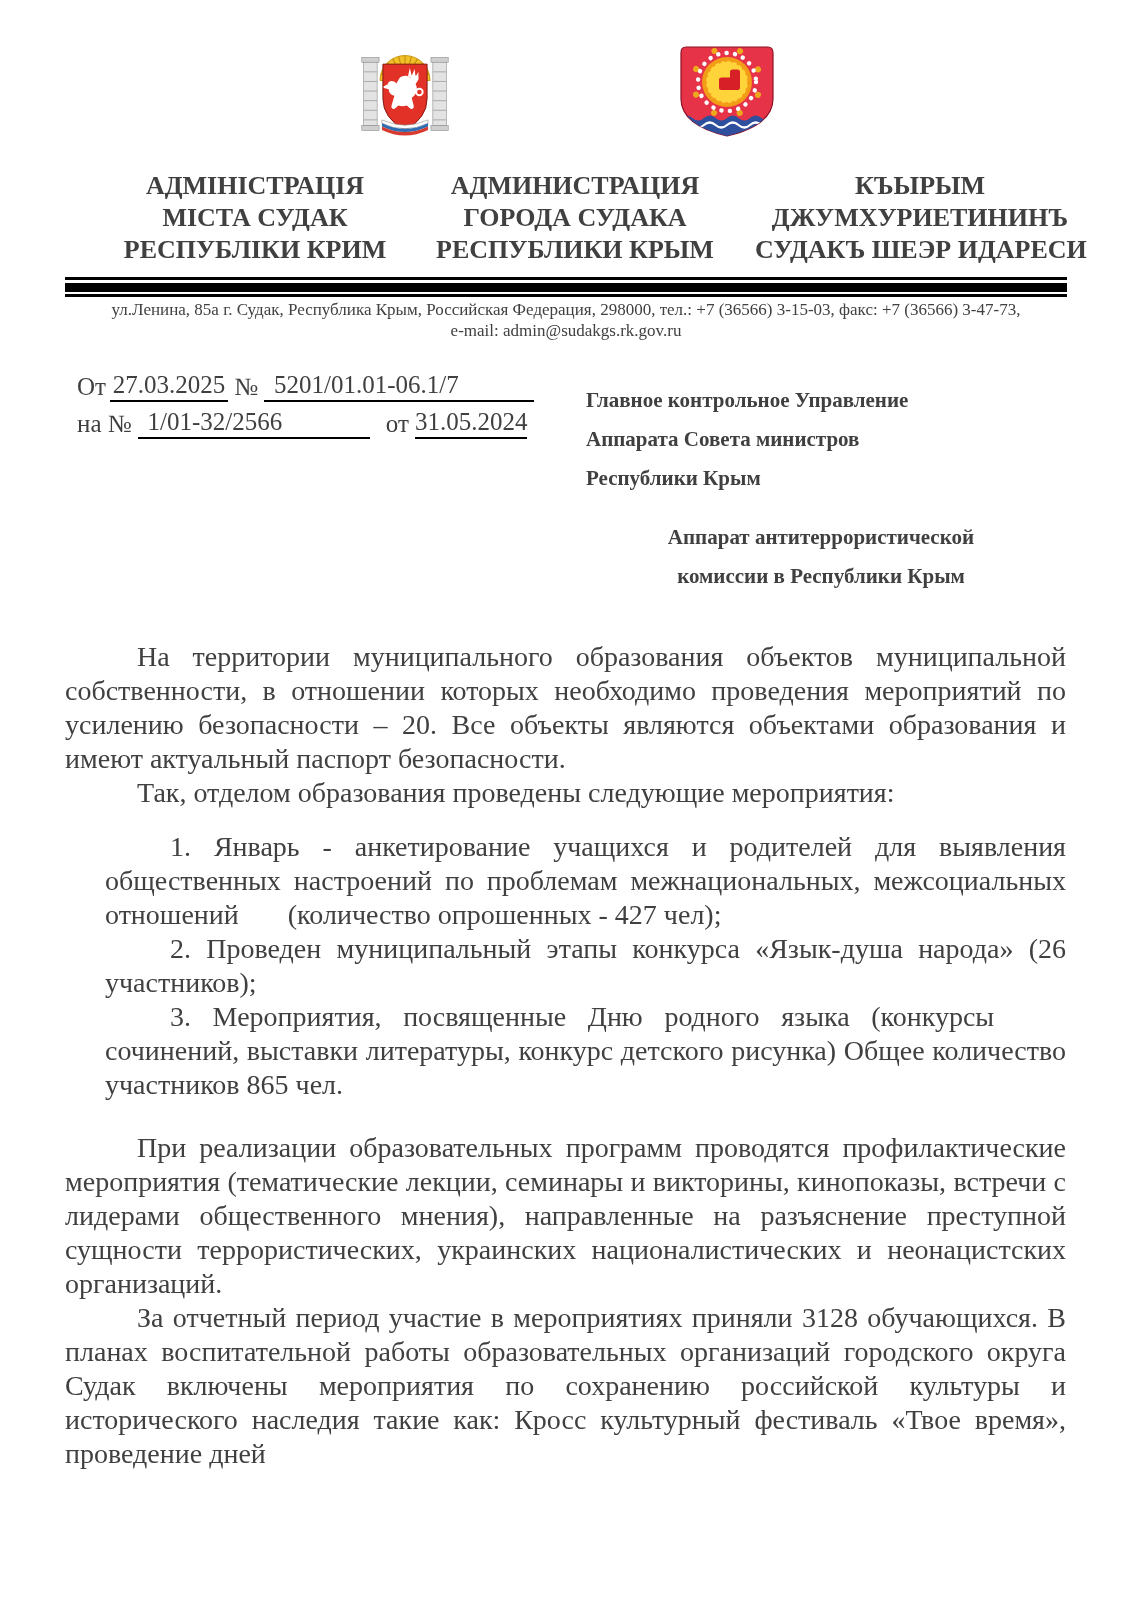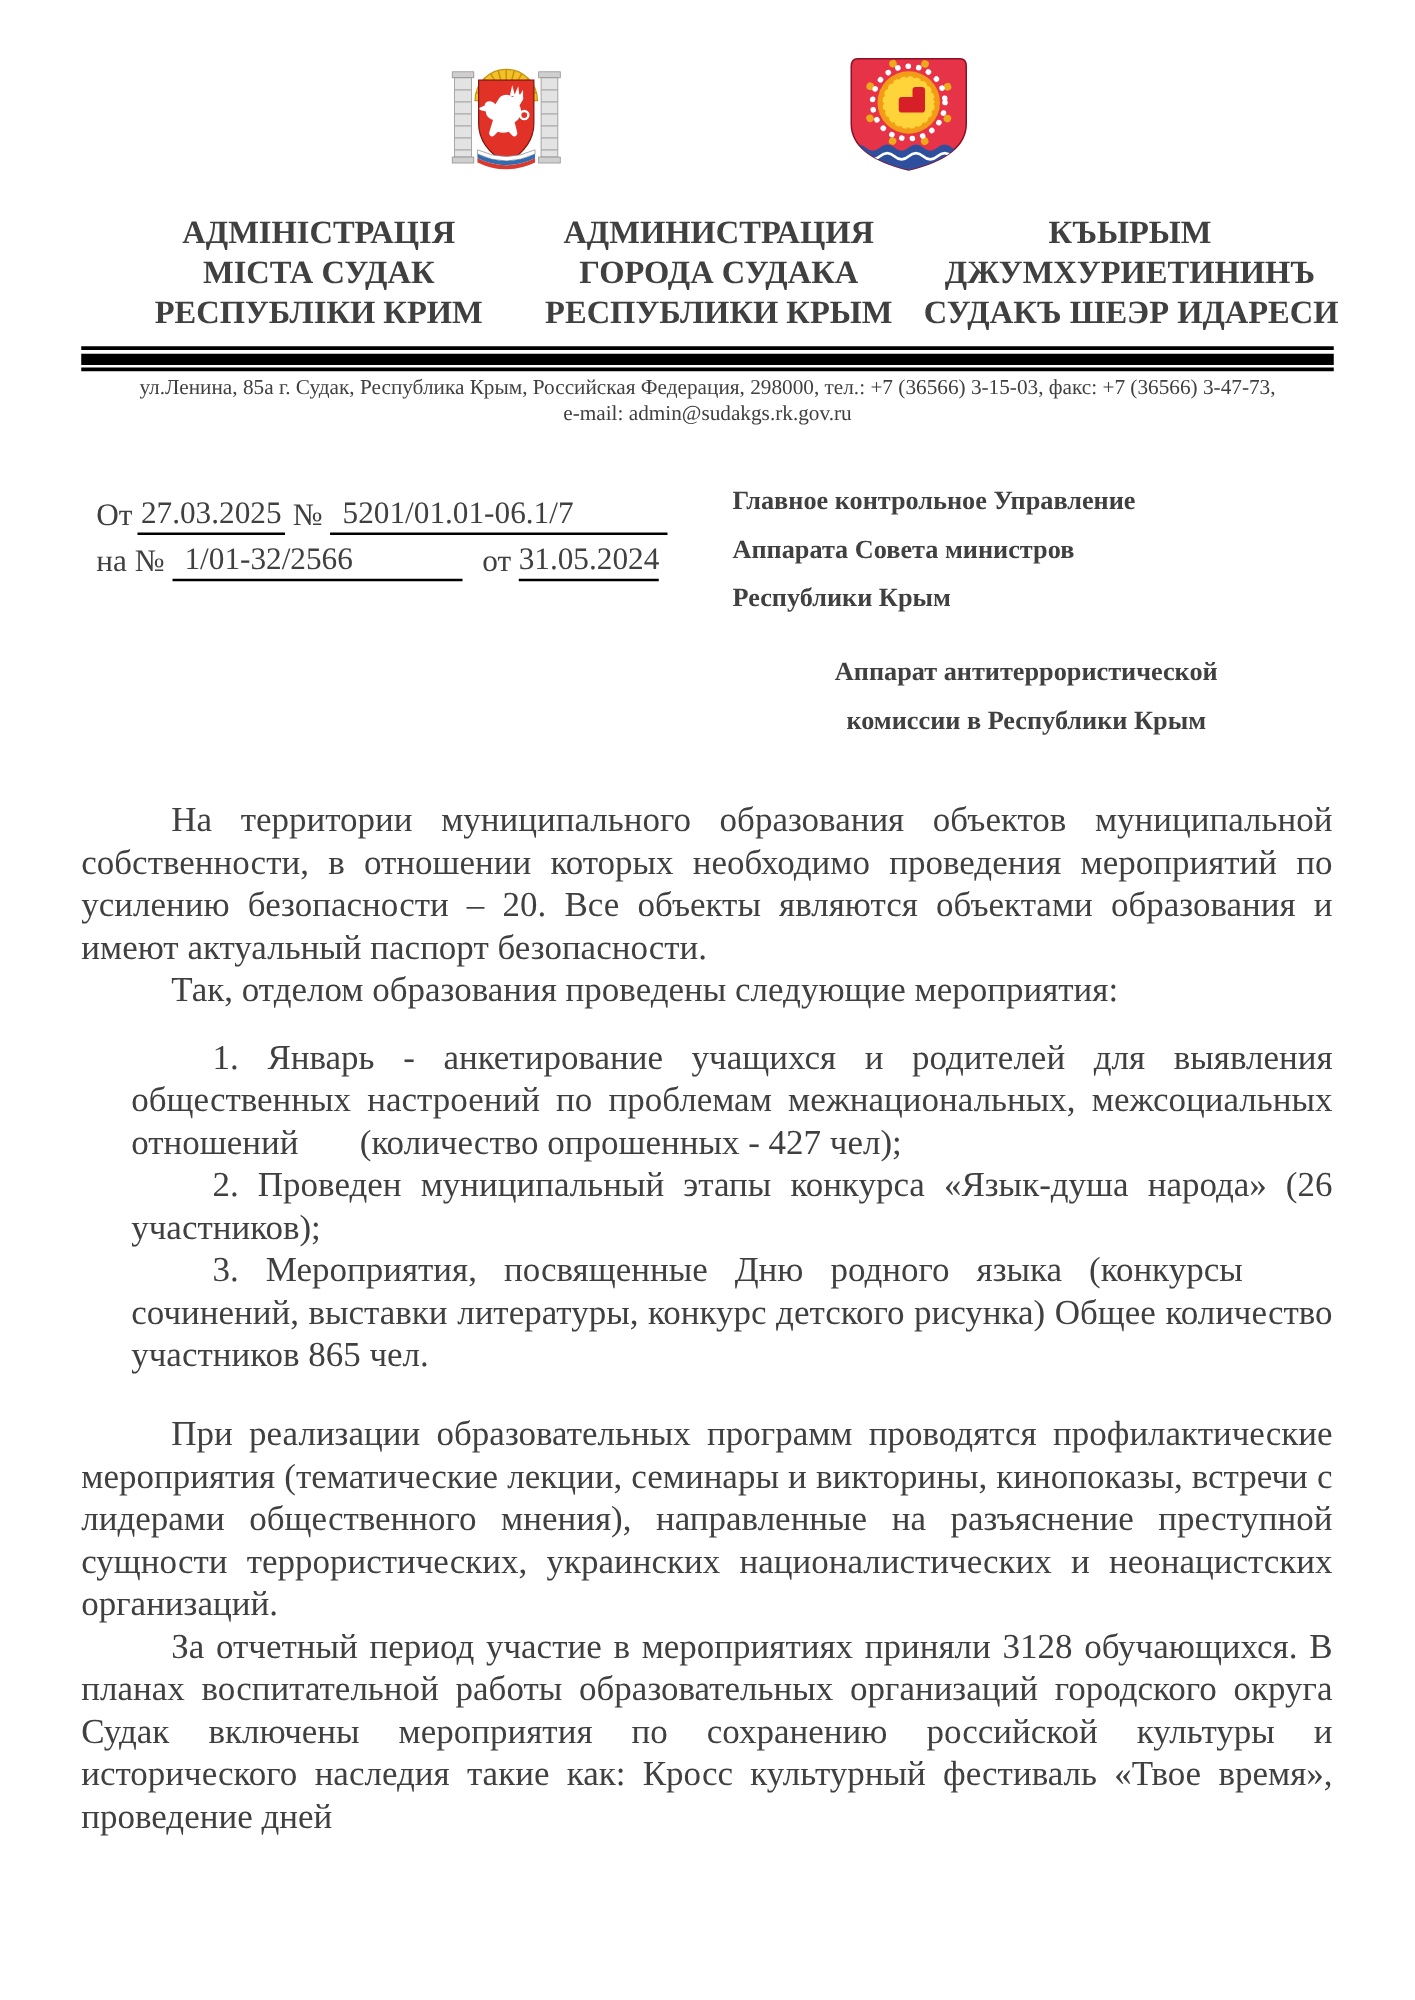--- a/index.html
+++ b/index.html
@@ -9,33 +9,33 @@
     font-family:"Liberation Serif","DejaVu Serif",serif;
   }
   
   .emblem { position:absolute; }
   .emblem-left  { left:352px; top:44px; width:106px; height:97px; }
   .emblem-right { left:676px; top:44px; width:102px; height:96px; }
   .org-col { position:absolute; top:170px; text-align:center; font-weight:bold;
              font-size:26px; line-height:32px; white-space:nowrap; }
   .org-col-1 { left:95px;  width:320px; }
   .org-col-2 { left:425px; width:300px; }
-  .org-col-3 { left:739px; width:330px;font-family:Liberation Serif, serif; }
+  .org-col-3 { left:755px; width:330px;font-family:Liberation Serif, serif; }
   
   .divider { position:absolute; left:65px; top:277px; width:1002px; }
   .divider .ln1 { height:3px; background:#000; }
   .divider .gap1 { height:3px; }
   .divider .ln2 { height:9px; background:#000; }
   .divider .gap2 { height:2px; }
   .divider .ln3 { height:3px; background:#000; }
   
   .contact { position:absolute; left:65px; top:299px; width:1002px;
              text-align:center; font-size:17px; line-height:21px; white-space:nowrap; }
   
-  .ref { position:absolute; left:77px; top:396px; font-size:25px; line-height:30px; }
+  .ref { position:absolute; left:77px; top:370px; font-size:25px; line-height:30px; }
   .ref-row { margin-bottom:5px; white-space:nowrap; }
   .uline { display:inline-block; border-bottom:2px solid #000; vertical-align:bottom; }
   .u-date1   { width:118px; text-align:center; margin-left:4px; }
   .u-number  { width:260px; text-align:left; padding-left:10px; margin-left:6px; }
   .u-replyno { width:222px; text-align:left; padding-left:10px; margin-left:6px; }
   .u-date2   { width:112px; text-align:right; margin-left:6px; }
   .ref-label { display:inline-block; }
   .ref-label.ot2 { margin-left:10px; }
   
   .recipient { position:absolute; left:586px; top:381px; width:470px;

